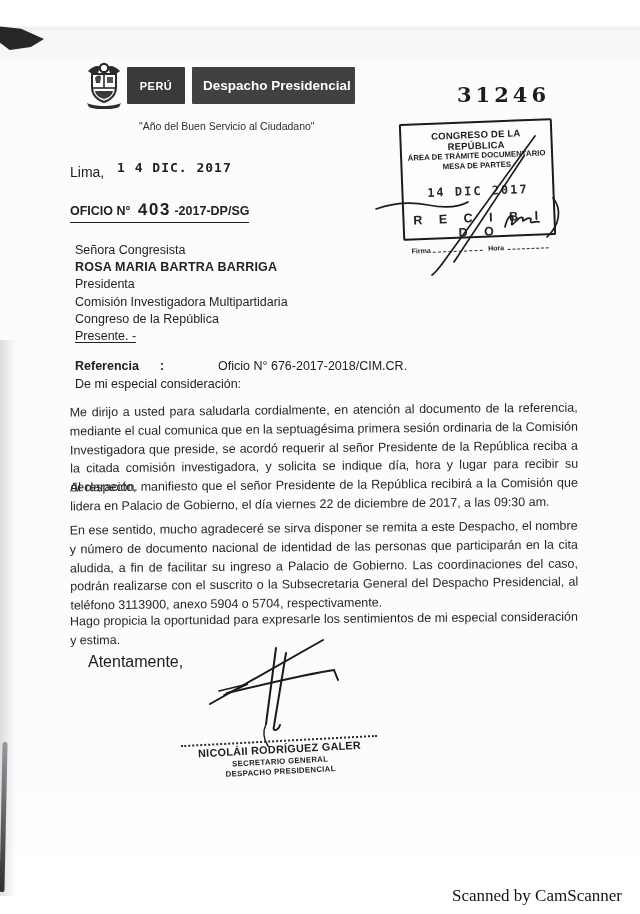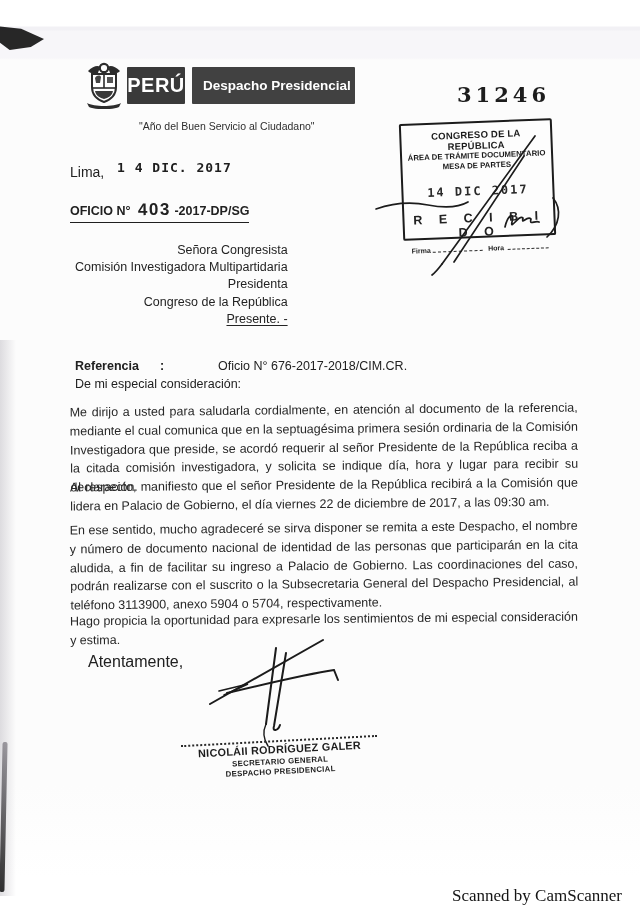--- a/index.html
+++ b/index.html
@@ -19,21 +19,21 @@
       background:linear-gradient(to right, rgba(110,104,120,.22), rgba(110,104,120,0)); }
   .left-shadow-dark { position:absolute; left:1px; top:742px; width:5px; height:150px;
       background:linear-gradient(180deg, rgba(60,55,66,.45), rgba(15,15,15,.85));
       transform:rotate(1.2deg); border-radius:2px; }
 
   
   .coat { position:absolute; left:84px; top:61px; width:40px; height:48px; }
   .hdr-box { position:absolute; top:67px; height:37px; color:#fff;
       display:flex; align-items:center; }
   .hdr-peru { left:127px; width:58px; background:#3a3a3a; justify-content:center;
-      font-size:20px; font-weight:bold; letter-spacing:.5px; border-radius:1px; }
+      font-size:11px; font-weight:bold; letter-spacing:.5px; border-radius:1px; }
   .hdr-desp { left:192px; width:163px; background:#414141; padding-left:11px;
       font-size:13.5px; font-weight:600; border-radius:1px; }
   .reg-num { position:absolute; left:429px; top:82px; font-family:"DejaVu Serif", serif;
       font-weight:bold; font-size:21px; letter-spacing:4px; color:#1d1d1d;margin-left:28px; }
   .motto { position:absolute; left:139px; top:120px; font-size:10.5px; color:#2e2e2e; }
 
   
   .stamp { position:absolute; left:401px; top:121px; width:153px; height:117px;
       border:2.5px solid #1c1c1c; border-radius:2px; transform:rotate(-2.2deg);
       color:#1b1b1b; text-align:center; padding-top:6px; background:rgba(255,255,255,.25); }
@@ -55,21 +55,21 @@
   
   .lima { position:absolute; left:70px; top:164px; font-size:14px; }
   .lima-date { position:absolute; left:117px; top:160px; font-family:"DejaVu Sans Mono", monospace;
       font-weight:bold; font-size:13px; letter-spacing:1px; color:#1e1e1e; }
 
   .oficio { position:absolute; left:70px; top:200px; display:inline-flex; align-items:baseline;
       border-bottom:1.6px solid #1f1f1f; padding-bottom:2px; font-weight:bold; font-size:12.5px; }
   .oficio .hand { font-size:17px; letter-spacing:1.5px; margin:0 4px 0 7px;
       transform:rotate(-1deg); display:inline-block; font-weight:600; }
 
-  .addr { position:absolute; left:75px; top:242px; font-size:12.5px; line-height:17.2px; color:#232323;text-align:right; }
+  .addr { position:absolute; left:75px; top:242px; font-size:12.5px; line-height:17.2px; color:#232323; }
   .addr .bold { font-weight:bold; letter-spacing:.2px; }
   .addr .pres { text-decoration:underline; text-underline-offset:2px; }
 
   .refrow { position:absolute; left:75px; top:347px; font-size:12.5px; font-weight:bold; width:480px;margin-top:12px; }
   .refrow .colon { position:absolute; left:85px; }
   .refrow .val { position:absolute; left:143px; font-weight:normal; }
 
   .greet { position:absolute; left:75px; top:377px; font-size:12.5px; }
 
   .bodytxt { position:absolute; left:70px; width:508px; font-size:12.5px;
@@ -151,22 +151,23 @@
   <div class="lima-date">1 4  DIC. 2017</div>
 
   <div class="oficio">
     <span>OFICIO N°</span>
     <span class="hand">403</span>
     <span>-2017-DP/SG</span>
   </div>
 
   <div class="addr">
     <div>Señora Congresista</div>
+    <div class="bold">ROSA MARIA BARTRA BARRIGA</div>
+    <div>Presidenta</div>
     <div>Comisión Investigadora Multipartidaria</div>
-    <div>Presidenta</div>
     <div>Congreso de la República</div>
     <div class="pres">Presente. -</div>
   </div>
 
   <div class="refrow">
     <span>Referencia</span>
     <span class="colon">:</span>
     <span class="val">Oficio N° 676-2017-2018/CIM.CR.</span>
   </div>
 

